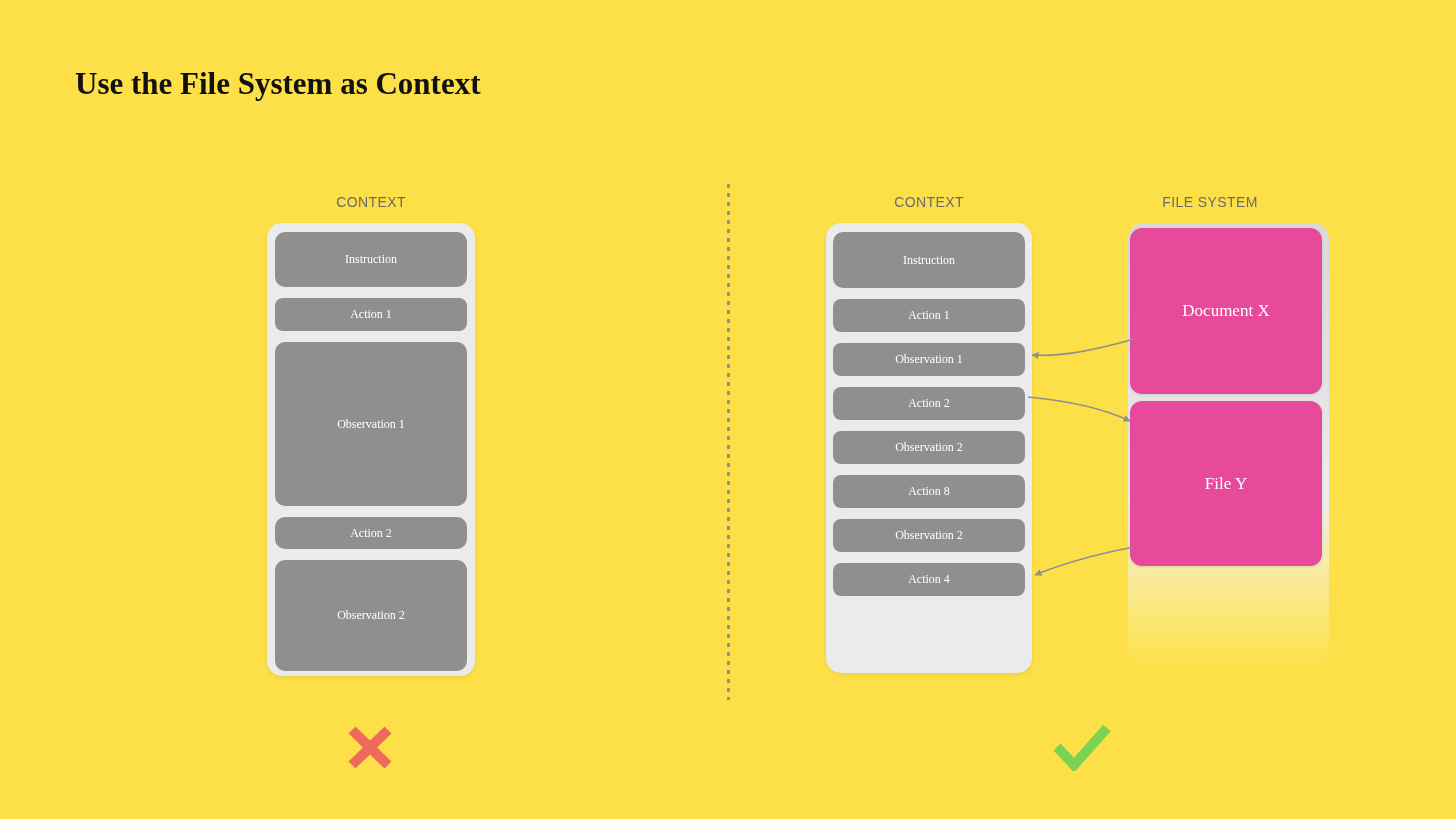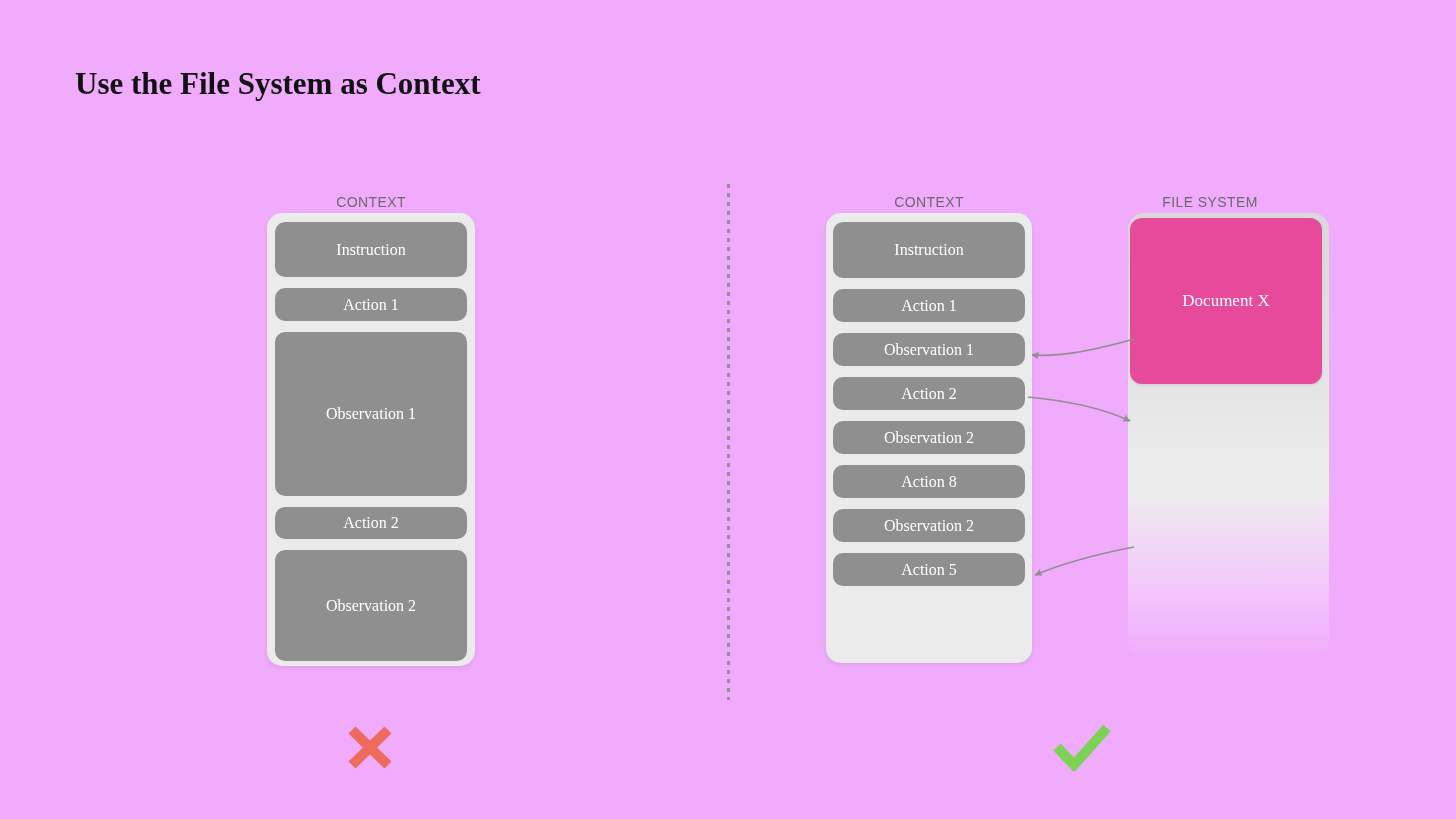--- a/index.html
+++ b/index.html
@@ -8,50 +8,50 @@
     --pink:#e84a9b;
     --cross-red:#ee6a5a;
     --check-green:#7bd354;
     --arrow-gray:#8f8f8f;
     --label-gray:#6a6a6a;
     --divider-gray:#929292;
   }
   *{margin:0;padding:0;box-sizing:border-box;}
   html,body{width:1456px;height:819px;background:#ffffff;overflow:hidden;
     font-family:"Liberation Sans",sans-serif;}
-  .canvas{position:relative;width:1456px;height:819px;background:#f0abfc;}
+  .canvas{position:relative;width:1456px;height:819px;background:#fde047;}
 
   .page-title{
     position:absolute;left:75px;top:66px;
     font-family:"Liberation Serif",serif;font-weight:700;
     font-size:31px;color:#111;letter-spacing:0px;
   }
 
   .panel-group{position:absolute;display:flex;flex-direction:column;align-items:stretch;}
   .panel-label{
     text-align:center;font-size:14px;color:var(--label-gray);
-    letter-spacing:0.4px;height:16px;line-height:16px;margin-bottom:3px;
+    letter-spacing:0.4px;height:16px;line-height:16px;margin-bottom:13px;
   }
 
   .ctx-panel{
     background:var(--panel-bg);border-radius:15px;
     box-shadow:0 2px 5px rgba(0,0,0,0.07);
     display:flex;flex-direction:column;gap:11px;
   }
   .left-ctx{width:208px;height:453px;padding:9px 8px 7px 8px;}
   .right-ctx{width:206px;height:450px;padding:9px 7px 7px 7px;}
 
   .ctx-box{
     background:var(--box-gray);border-radius:10px;flex:0 0 auto;
-    color:#ffffff;font-family:"Liberation Serif",serif;font-size:16px;
+    color:#ffffff;font-family:"Liberation Serif",serif;font-size:12px;
     display:flex;align-items:center;justify-content:center;
   }
   .h-inst{height:55px;}
   .h-inst2{height:56px;}
-  .h-short{height:33px;}
+  .h-short{height:33px;border-radius:8px;}
   .h-short2{height:32px;}
   .h-obs1{height:164px;}
   .h-obs2{height:111px;}
 
   .fs-panel{
     width:201px;height:445px;border-radius:16px;padding:5px 7px 0 2px;
     background:linear-gradient(180deg,#d9d9d9 0%,#e3e3e3 35%,#ededed 62%,rgba(248,248,248,0.35) 85%,rgba(255,255,255,0) 100%);
     display:flex;flex-direction:column;
   }
   .file-box{
@@ -101,28 +101,29 @@
   <div class="panel-group" style="left:826px;top:194px;width:206px;">
     <div class="panel-label">CONTEXT</div>
     <div class="ctx-panel right-ctx">
       <div class="ctx-box h-inst2">Instruction</div>
       <div class="ctx-box h-short">Action 1</div>
       <div class="ctx-box h-short">Observation 1</div>
       <div class="ctx-box h-short">Action 2</div>
       <div class="ctx-box h-short">Observation 2</div>
       <div class="ctx-box h-short">Action 8</div>
       <div class="ctx-box h-short">Observation 2</div>
-      <div class="ctx-box h-short">Action 5</div>
+      <div class="ctx-box h-short">Action 4</div>
     </div>
   </div>
 
   <div class="panel-group" style="left:1128px;top:194px;width:164px;">
     <div class="panel-label">FILE SYSTEM</div>
     <div class="fs-panel">
       <div class="file-box file-doc">Document X</div>
+      <div class="file-box file-y">File Y</div>
     </div>
   </div>
 
   <svg class="arrows-layer" viewBox="0 0 1456 819">
     <defs>
       <marker id="ah" markerWidth="9" markerHeight="9" refX="6.5" refY="3.5" orient="auto" markerUnits="userSpaceOnUse">
         <path class="arrowhead-fill" d="M0,0 L7,3.5 L0,7 Z"></path>
       </marker>
     </defs>
     <path class="arrow-path" d="M1134,339 Q1068,358 1032,355" marker-end="url(#ah)"></path>

